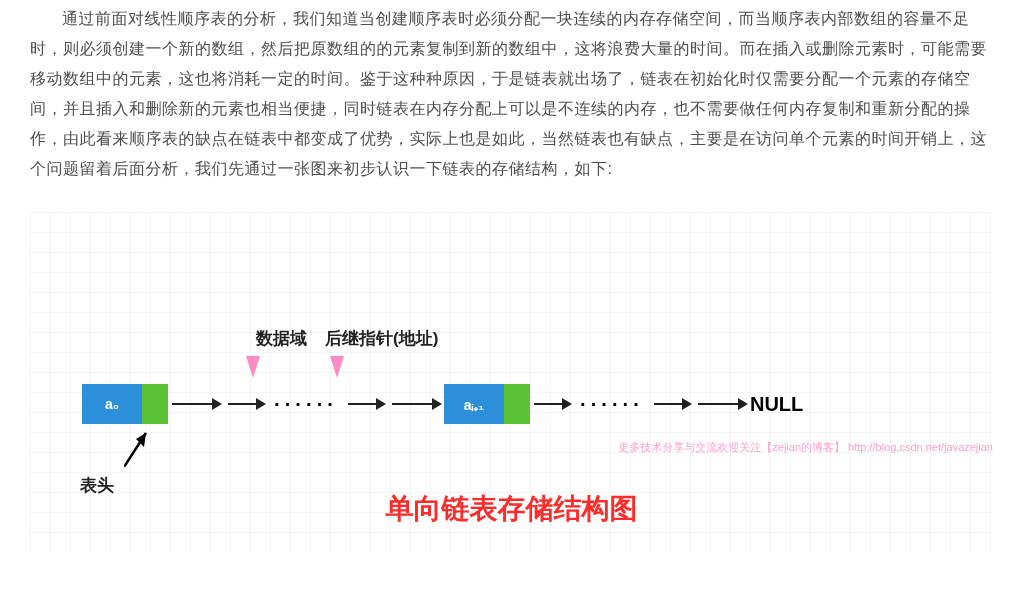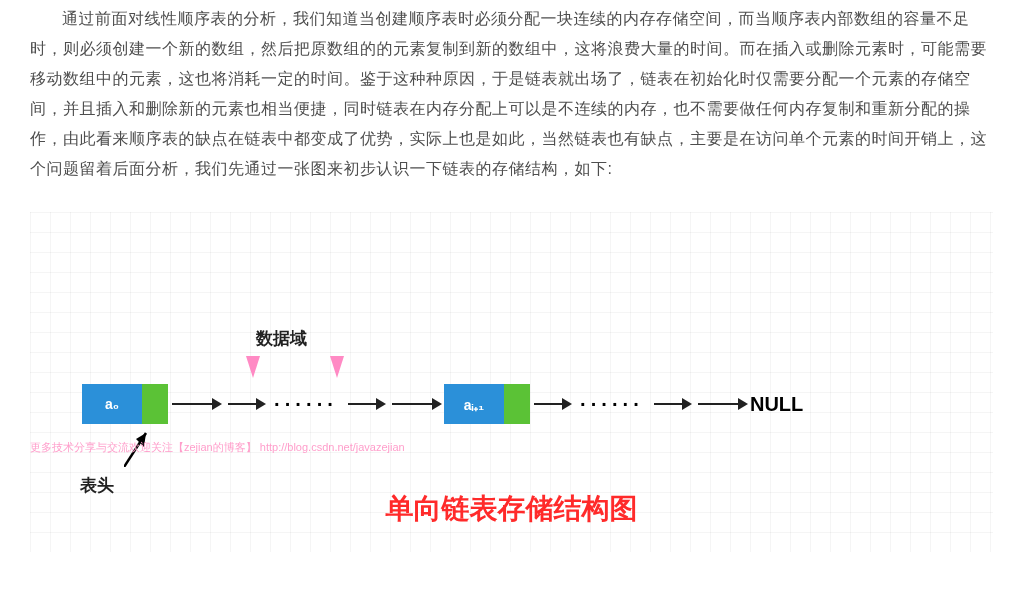--- a/index.html
+++ b/index.html
@@ -119,21 +119,21 @@
     left: 50px;
     font-size: 17px;
     font-weight: bold;
     color: #222;
   }
   .watermark {
     position: absolute;
     top: 228px;
     left: 0;
     width: 100%;
-    text-align: left;
+    text-align: right;
     font-size: 11px;
     color: #ff9ecb;
   }
   .diagram-title {
     position: absolute;
     top: 278px;
     left: 0;
     width: 100%;
     text-align: center;
     font-size: 28px;
@@ -143,20 +143,21 @@
 </style>
 </head>
 <body>
 
 <div class="paragraph">通过前面对线性顺序表的分析，我们知道当创建顺序表时必须分配一块连续的内存存储空间，而当顺序表内部数组的容量不足时，则必须创建一个新的数组，然后把原数组的的元素复制到新的数组中，这将浪费大量的时间。而在插入或删除元素时，可能需要移动数组中的元素，这也将消耗一定的时间。鉴于这种种原因，于是链表就出场了，链表在初始化时仅需要分配一个元素的存储空间，并且插入和删除新的元素也相当便捷，同时链表在内存分配上可以是不连续的内存，也不需要做任何内存复制和重新分配的操作，由此看来顺序表的缺点在链表中都变成了优势，实际上也是如此，当然链表也有缺点，主要是在访问单个元素的时间开销上，这个问题留着后面分析，我们先通过一张图来初步认识一下链表的存储结构，如下:</div>
 
 <div class="diagram-wrap">
 
   <div class="labels-top">
     <span>数据域</span>
+    <span>后继指针(地址)</span>
   </div>
   <div class="arrow-down pink ad1"></div>
   <div class="arrow-down pink ad2"></div>
 
   <div class="chain">
     <div class="node">
       <div class="data">a₀</div>
       <div class="ptr"></div>
     </div>
     <div class="arr-right wide"></div>

